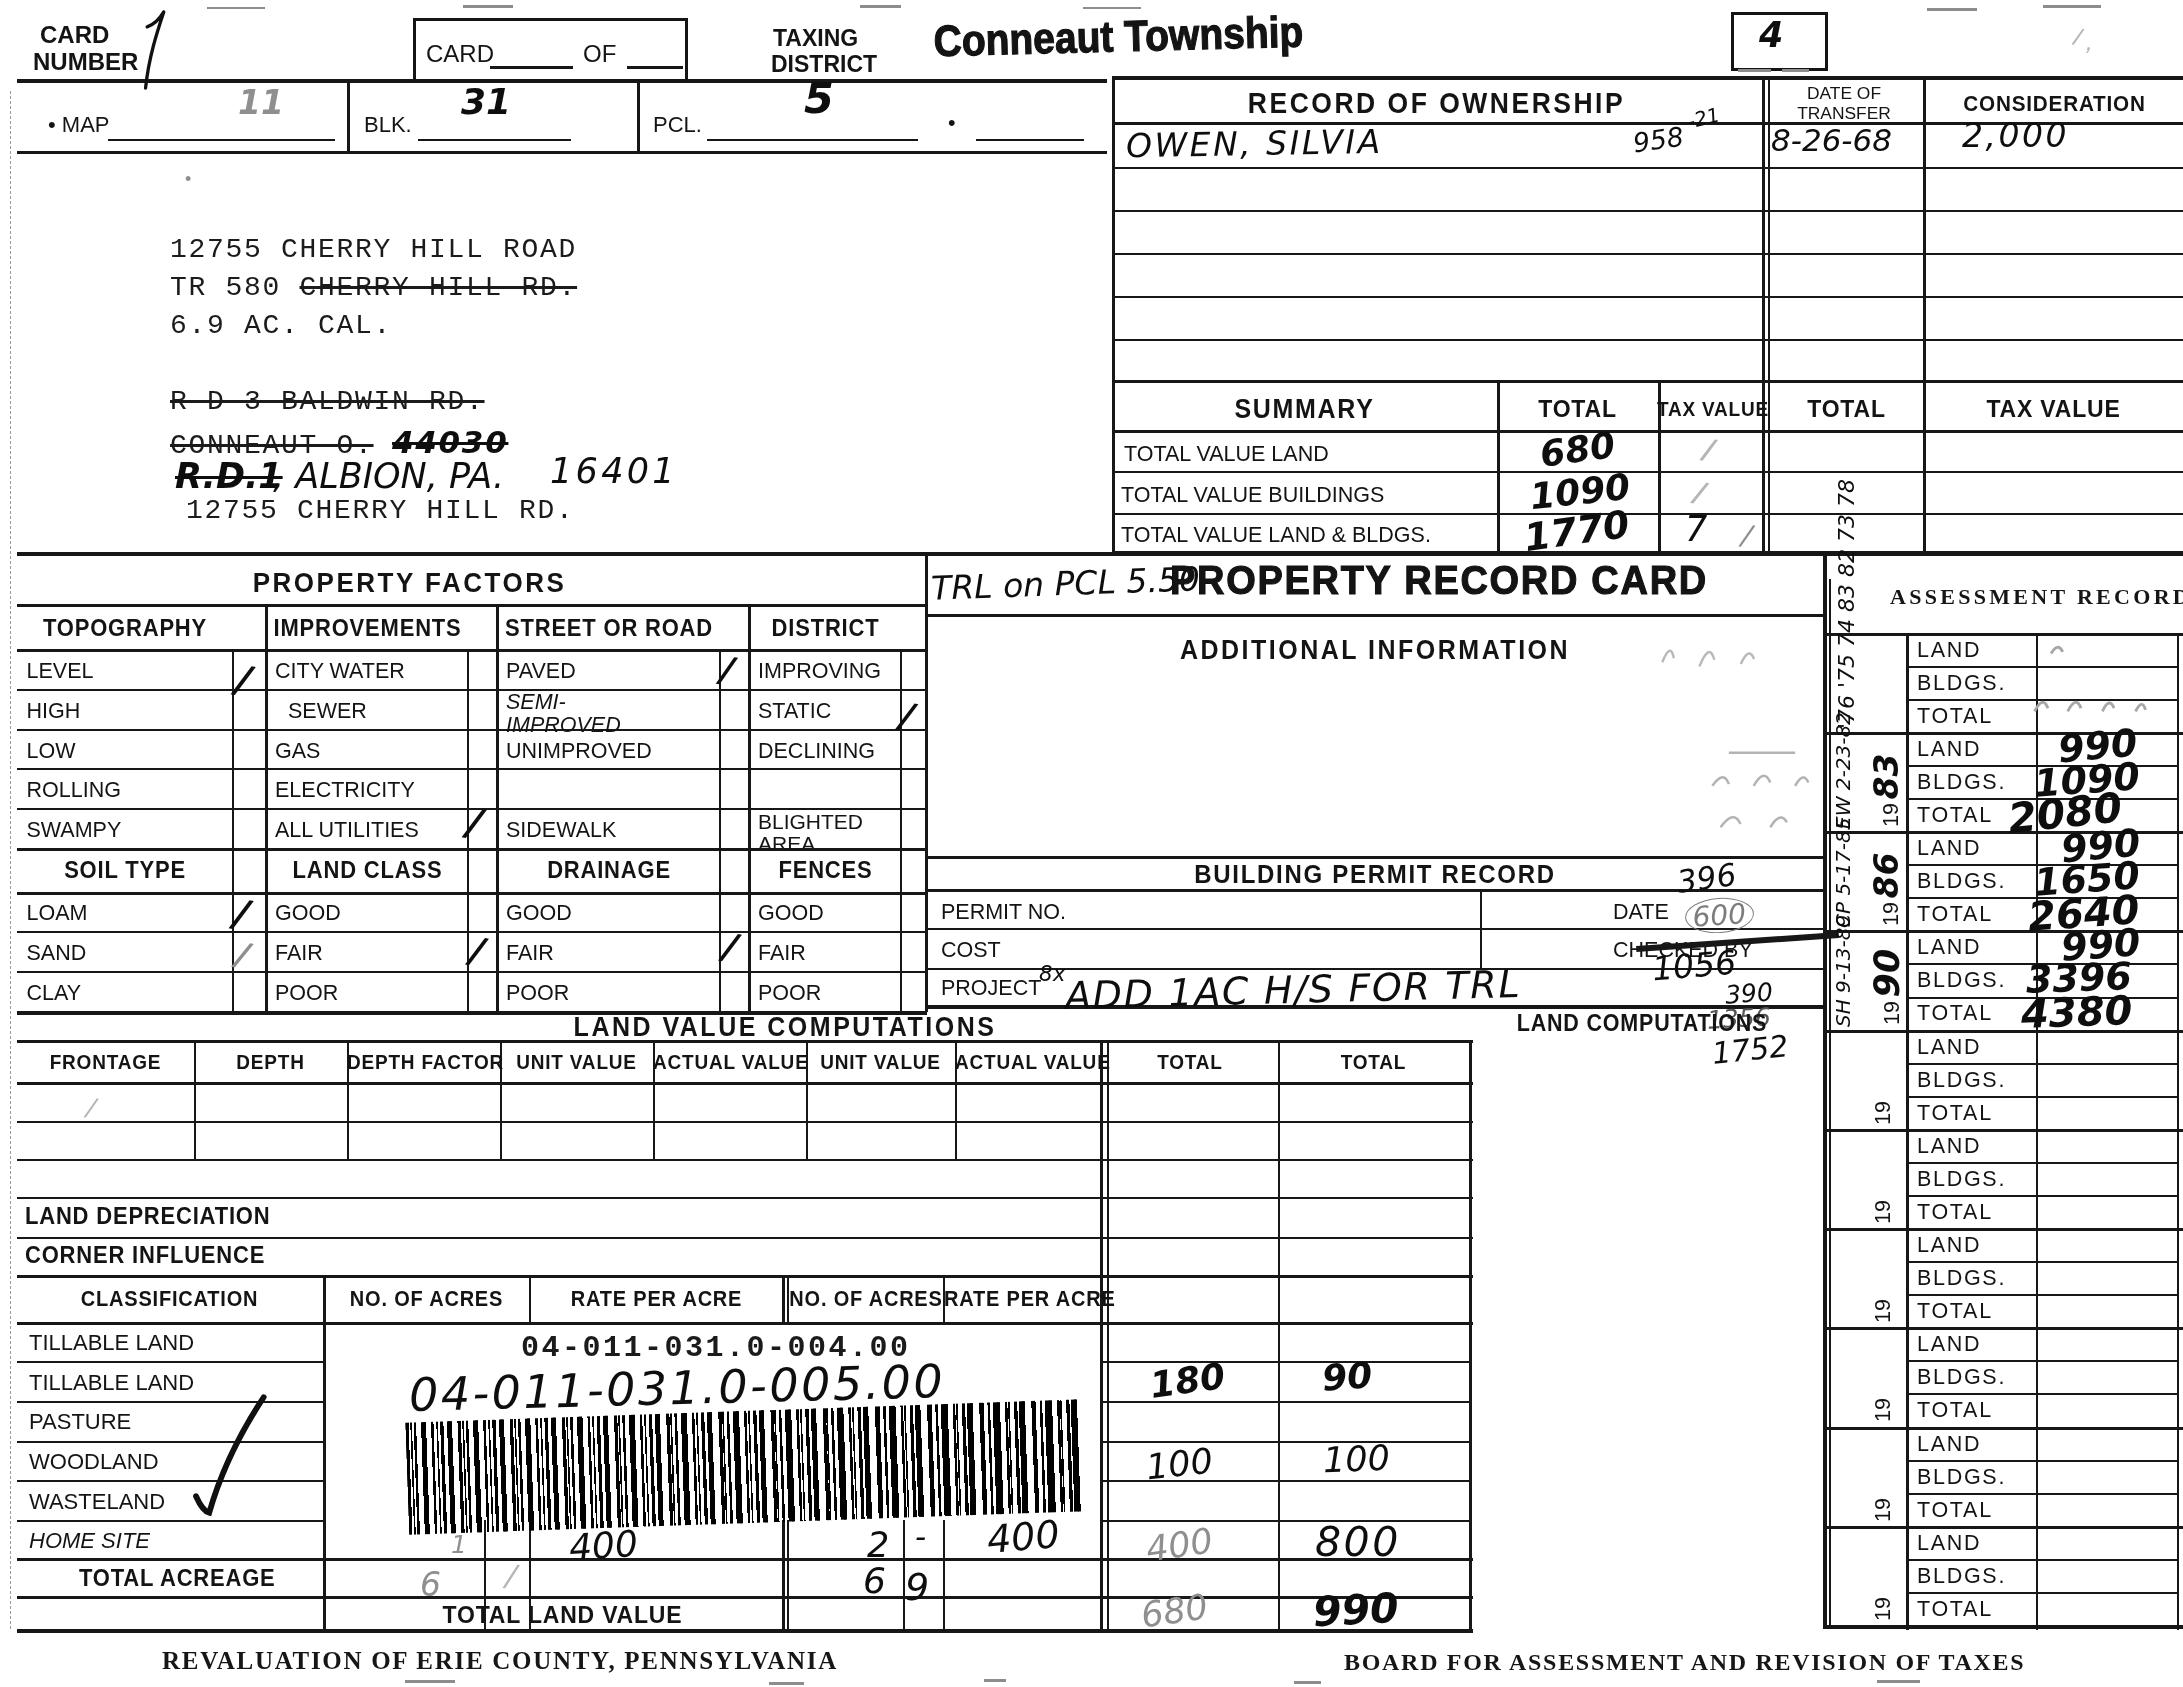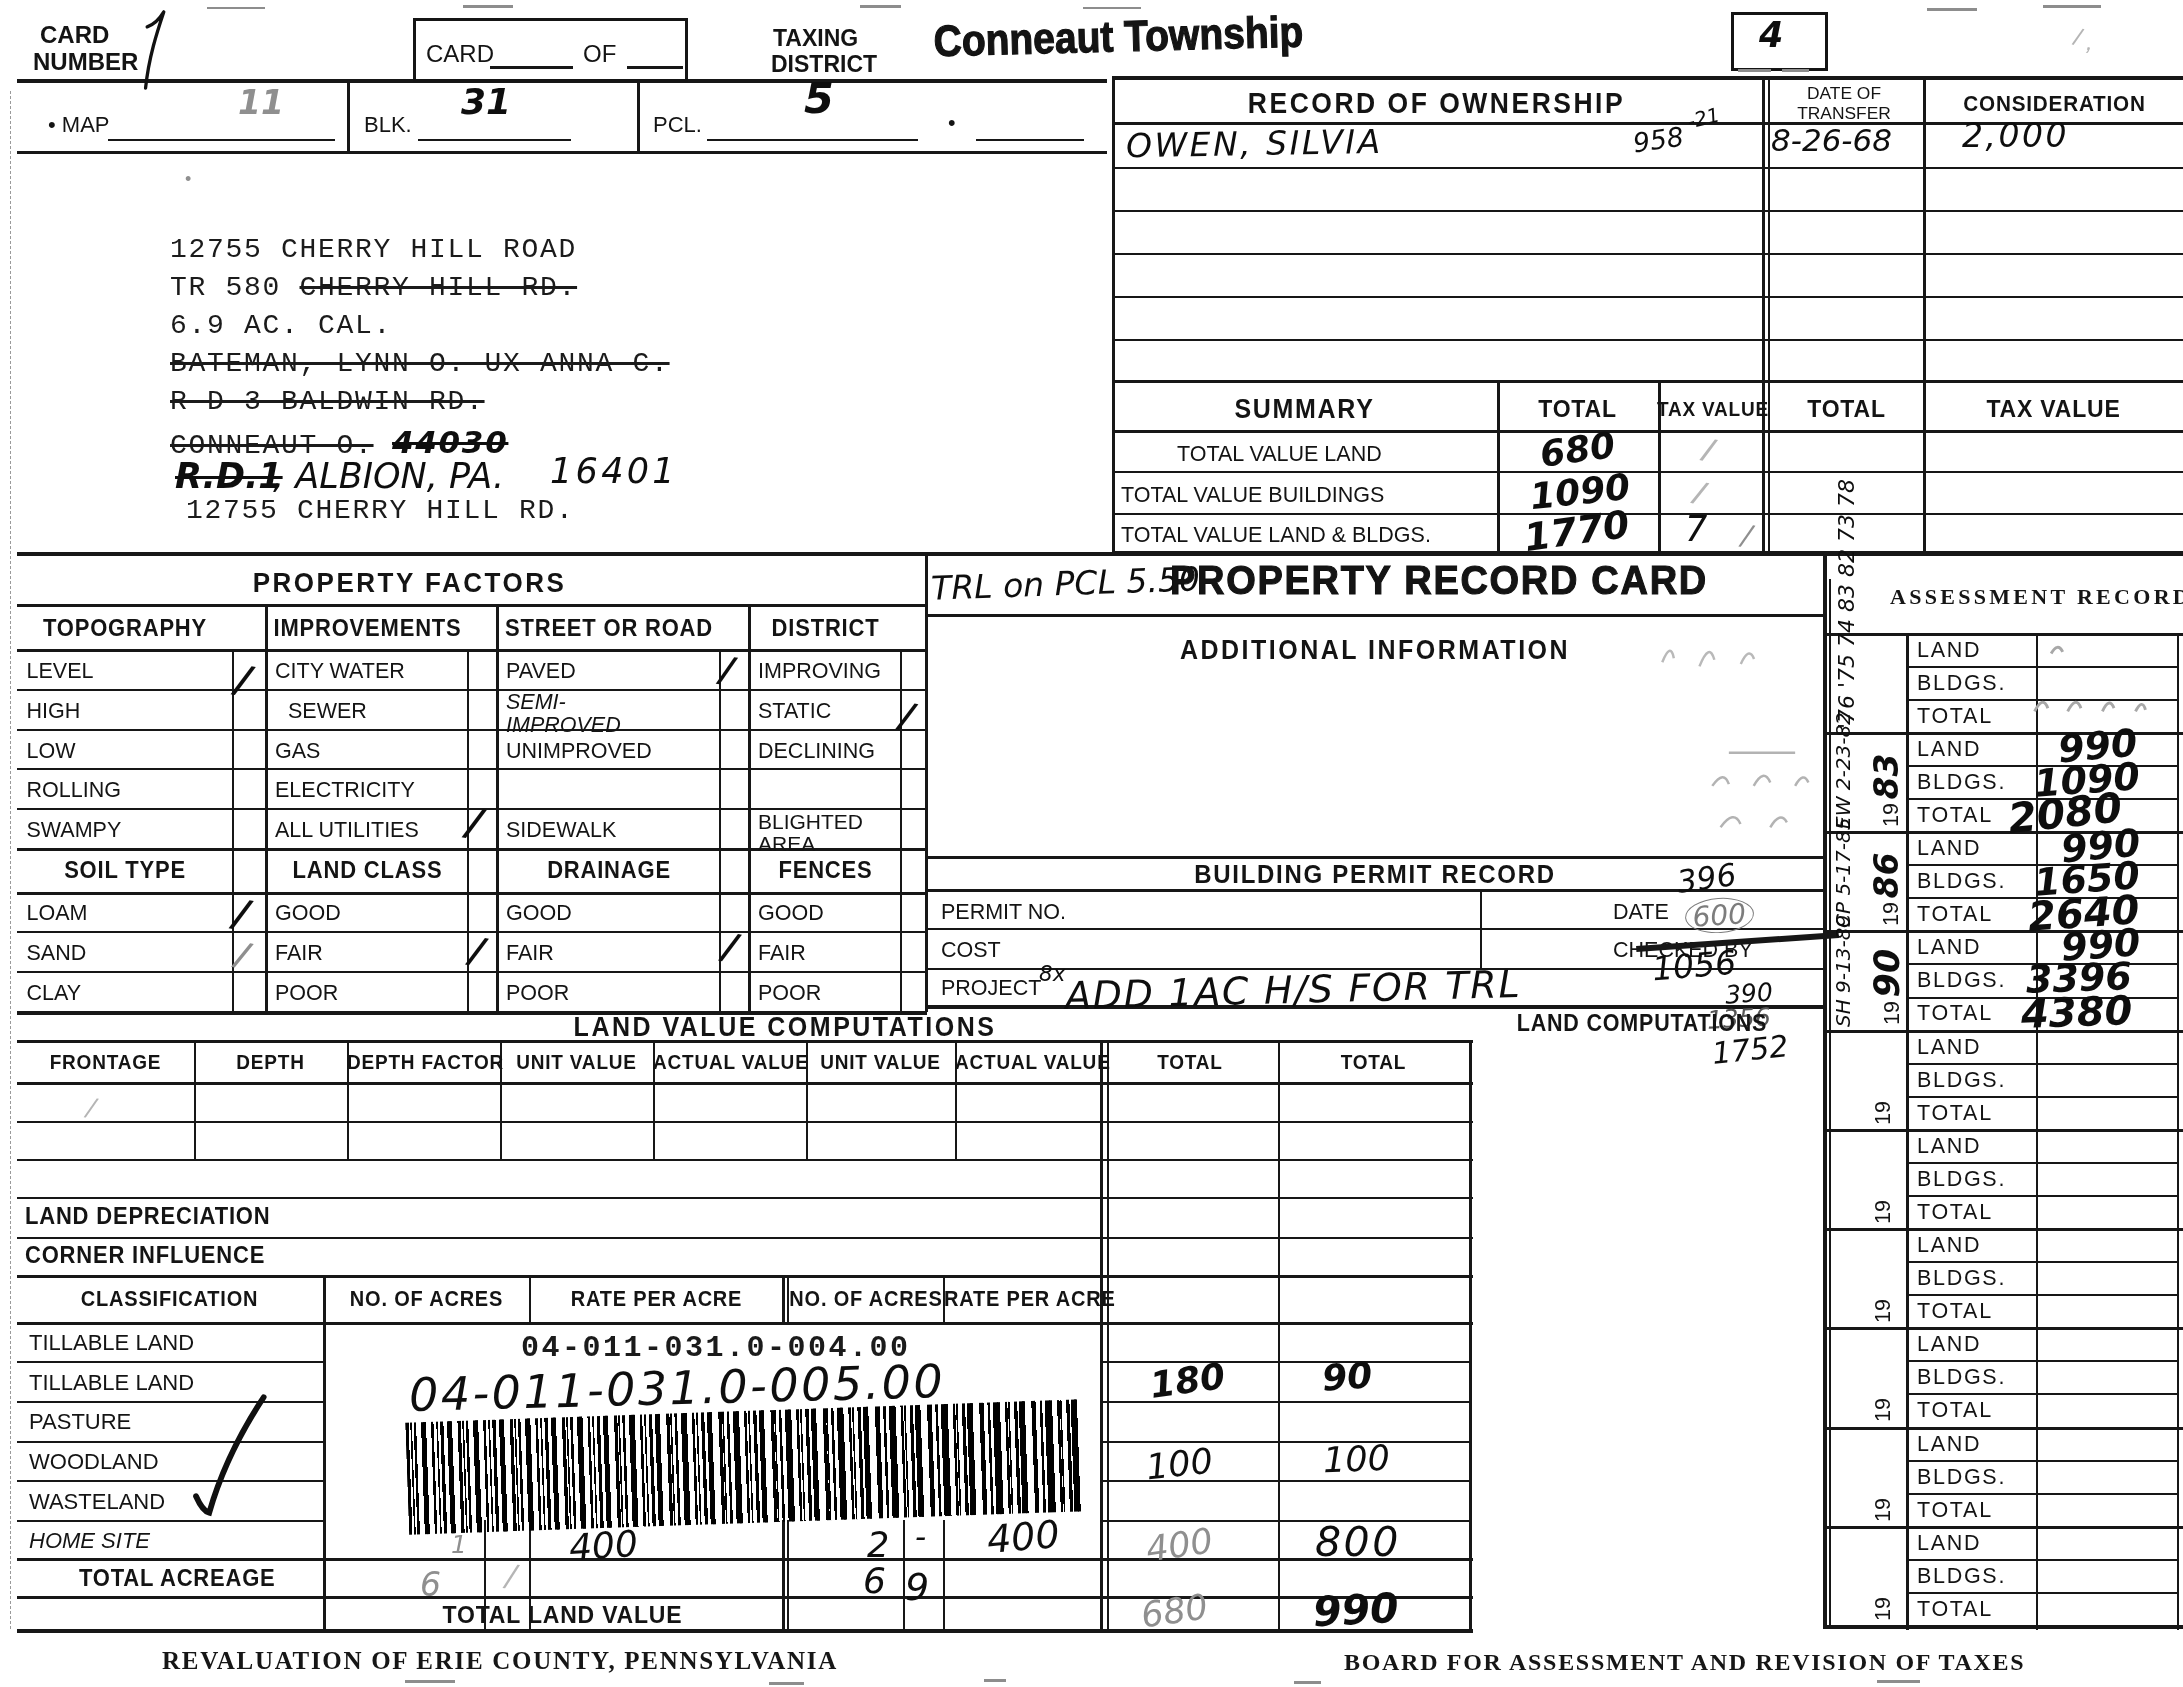--- a/index.html
+++ b/index.html
@@ -202,21 +202,20 @@
   <div class="s lbl" style="left:364px;top:112px;font-size:22px;">BLK.</div>
   <div class="s hw" style="left:461px;top:81px;font-size:36px;">31</div>
   <div class="s lbl" style="left:653px;top:112px;font-size:22px;">PCL.</div>
   <div class="s hw" style="left:804px;top:73px;font-size:43px;">5</div>
   <div class="s lbl" style="left:948px;top:111px;font-size:21.5px;">•</div>
   <div class="s lbl faint" style="left:185px;top:169px;font-size:18px;">•</div>
 
   <div class="s mono" style="left:170px;top:234px;font-size:28px;letter-spacing:1.7px;">12755 CHERRY HILL ROAD</div>
   <div class="s mono" style="left:170px;top:272px;font-size:28px;letter-spacing:1.7px;"><span>TR 580 </span><span class="strike">CHERRY HILL RD.</span></div>
   <div class="s mono" style="left:170px;top:310px;font-size:28px;letter-spacing:1.7px;">6.9 AC. CAL.</div>
-  <div class="s mono strike" style="left:170px;top:348px;font-size:28px;letter-spacing:1.7px;">BATEMAN, LYNN O. UX ANNA C.</div>
   <div class="s mono strike" style="left:170px;top:386px;font-size:28px;letter-spacing:1.7px;">R D 3   BALDWIN RD.</div>
   <div class="s mono" style="left:170px;top:424px;font-size:28px;letter-spacing:1.7px;"><span class="strike">CONNEAUT O.</span> <span class="hw strike" style="font-size:31px;">44030</span></div>
   <div class="s hw strike" style="left:175px;top:456px;font-size:35px;">R.D.1</div>
   <div class="s hw" style="left:273px;top:456px;font-size:35px;font-weight:400;">, ALBION, PA.</div>
   <div class="s hw" style="left:550px;top:451px;font-size:35px;font-weight:400;letter-spacing:3.3px;">16401</div>
   <div class="s mono" style="left:186px;top:495px;font-size:28px;letter-spacing:1.7px;">12755 CHERRY HILL RD.</div>
 
   <div class="s lbl st cen" style="left:1112px;top:88px;width:649px;font-size:26.5px;letter-spacing:2.5px;">RECORD OF OWNERSHIP</div>
   <div class="s lbl cen" style="left:1763px;top:83px;width:162px;font-size:17.4px;">DATE OF</div>
   <div class="s lbl cen" style="left:1763px;top:103px;width:162px;font-size:17.4px;">TRANSFER</div>
@@ -225,21 +224,21 @@
   <div class="s hw" style="left:1633px;top:124px;font-size:26.5px;font-weight:400;transform:rotate(-8deg);">958</div>
   <div class="s hw" style="left:1687px;top:106px;font-size:20px;font-weight:400;transform:rotate(-14deg);">-21</div>
   <div class="s hw" style="left:1771px;top:122px;font-size:31px;font-weight:400;">8-26-68</div>
   <div class="s hw" style="left:1962px;top:116px;font-size:33px;font-weight:400;letter-spacing:2.5px;">2,000</div>
 
   <div class="s lbl st cen" style="left:1112px;top:394px;width:385px;font-size:25px;letter-spacing:1.7px;">SUMMARY</div>
   <div class="s lbl st cen" style="left:1497px;top:395px;width:161px;font-size:23px;">TOTAL</div>
   <div class="s lbl st cen" style="left:1656px;top:399px;width:114px;font-size:19px;">TAX VALUE</div>
   <div class="s lbl st cen" style="left:1770px;top:395px;width:153px;font-size:23px;">TOTAL</div>
   <div class="s lbl st cen" style="left:1923px;top:395px;width:261px;font-size:23px;">TAX VALUE</div>
-  <div class="s lbl" style="left:1177px;top:442px;font-size:21.5px;">TOTAL VALUE LAND</div>
+  <div class="s lbl" style="left:1124px;top:442px;font-size:21.5px;">TOTAL VALUE LAND</div>
   <div class="s lbl" style="left:1121px;top:483px;font-size:21.5px;">TOTAL VALUE BUILDINGS</div>
   <div class="s lbl" style="left:1121px;top:523px;font-size:21.5px;">TOTAL VALUE LAND &amp; BLDGS.</div>
   <div class="s hw" style="left:1540px;top:429px;font-size:36px;transform:rotate(-8deg);">680</div>
   <div class="s hw" style="left:1530px;top:471px;font-size:36px;transform:rotate(-6deg);">1090</div>
   <div class="s hw" style="left:1524px;top:509px;font-size:38px;transform:rotate(-8deg);">1770</div>
   <div class="s hw vfaint" style="left:1704px;top:433px;font-size:28px;transform:rotate(10deg);">/</div>
   <div class="s hw vfaint" style="left:1695px;top:476px;font-size:28px;transform:rotate(12deg);">/</div>
   <div class="s hw" style="left:1685px;top:509px;font-size:35px;font-weight:400;">7</div>
   <div class="s hw faint" style="left:1742px;top:519px;font-size:28px;font-weight:400;transform:rotate(8deg);">/</div>
 

